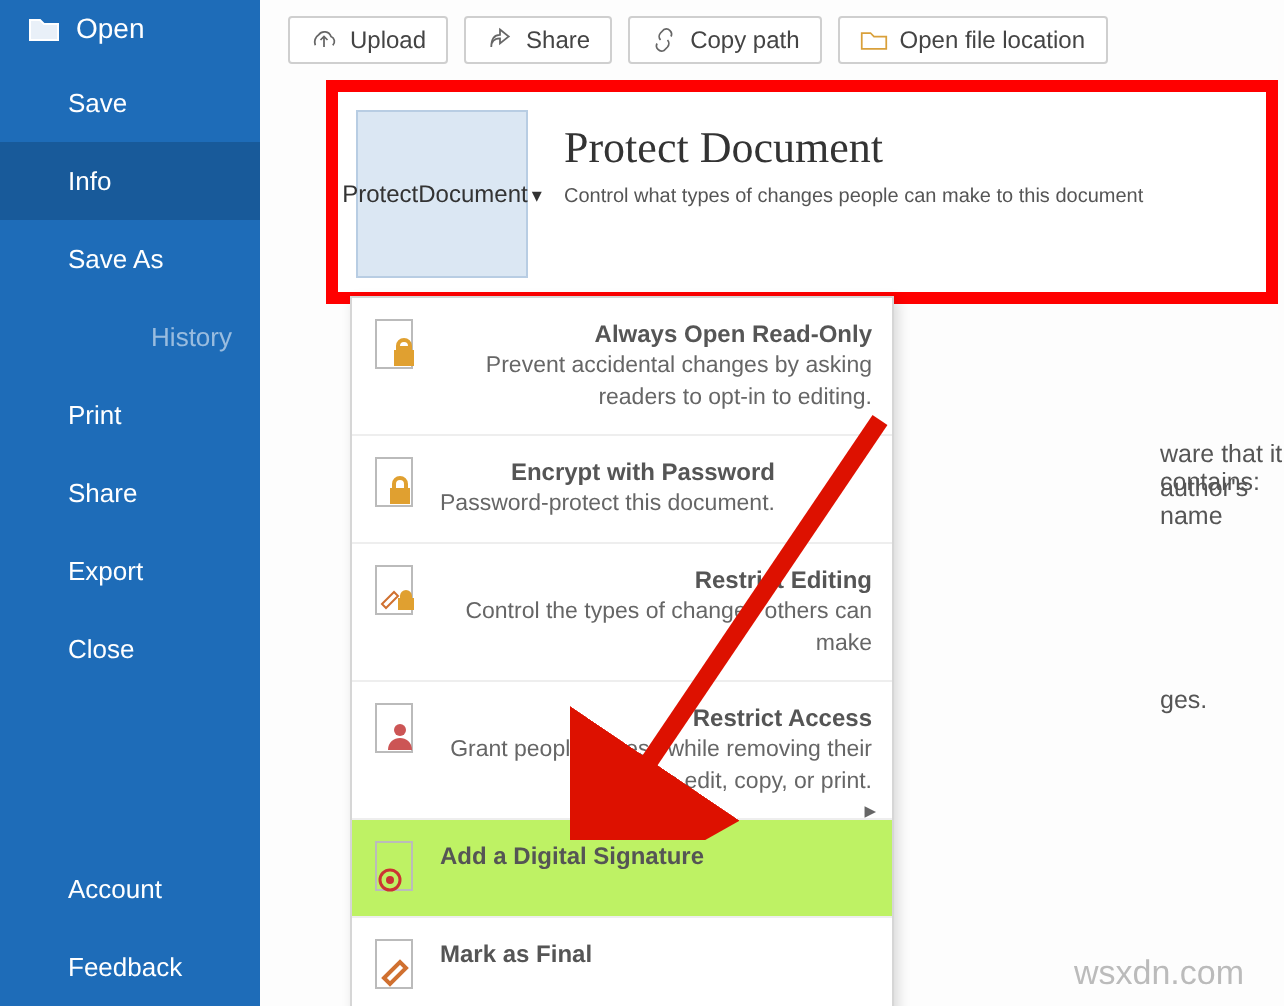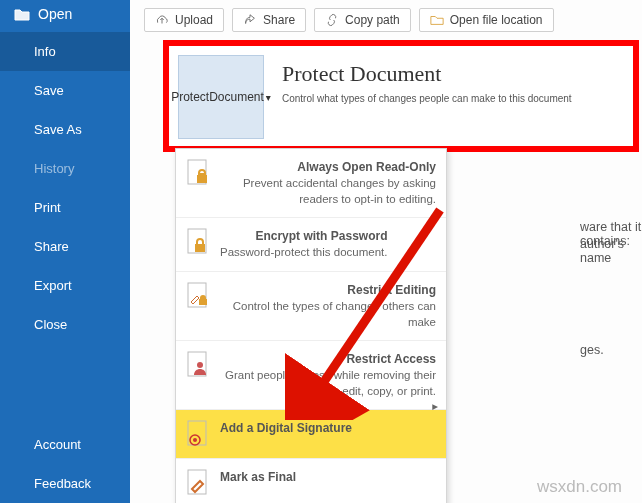--- a/index.html
+++ b/index.html
@@ -2,37 +2,37 @@
 <html><head>
 <meta charset="utf-8">
 <style>
 * { margin: 0; padding: 0; box-sizing: border-box; font-family: 'Segoe UI', Arial, sans-serif; }
 body { width: 642px; height: 503px; overflow: hidden; background: #fff; position: relative; }
 .container { display: flex; height: 100%; }
 .sidebar { width: 130px; background: #1e6cb8; color: #fff; display: flex; flex-direction: column; }
 .sidebar-top { padding: 6px 14px 10px 14px; display: flex; align-items: center; gap: 8px; font-size: 14px; }
 .sidebar-item { padding: 12px 14px 12px 34px; font-size: 13px; cursor: pointer; }
 .sidebar-item.selected { background: #185a9a; }
-.sidebar-item.dim { color: rgba(255,255,255,0.55); }
+.sidebar-item.dim { color: rgba(255,255,255,0.55); text-align: right; }
 .sidebar-spacer { flex: 1; }
 .main { flex: 1; background: #fdfdfd; position: relative; }
 .toolbar { display: flex; gap: 8px; padding: 8px 14px; }
 .tbtn { display: flex; align-items: flex-start; gap: 6px; border: 1px solid #cfcfcf; background: #fff; padding: 4px 10px; font-size: 12px; color: #444; cursor: pointer; border-radius: 2px; }
 .tbtn svg { width: 14px; height: 14px; }
 .redbox { position: absolute; left: 163px; top: 40px; width: 476px; height: 112px; border: 6px solid #f00; background: #fff; }
 .protect-row { position: absolute; left: 178px; top: 55px; display: flex; }
 .protect-btn { width: 86px; height: 84px; background: #dbe7f3; border: 1px solid #b8cde3; display: flex; flex-direction: row; align-items: center; justify-content: center; font-size: 12px; color: #333; text-align: center; cursor: pointer; }
 .protect-btn svg { width: 26px; height: 26px; margin-bottom: 4px; }
 .protect-text { padding: 6px 0 0 18px; }
 .protect-title { font-size: 22px; color: #333; font-weight: 400; margin-bottom: 6px; font-family: Liberation Serif, serif; }
 .protect-desc { font-size: 10px; color: #555; }
 .dropdown { position: absolute; left: 175px; top: 148px; width: 272px; background: #fff; border: 1px solid #d6d6d6; box-shadow: 2px 2px 6px rgba(0,0,0,0.15); }
 .dd-item { display: flex; padding: 10px 10px; gap: 10px; border-bottom: 1px solid #eee; cursor: pointer; }
 .dd-item:last-child { border-bottom: none; }
-.dd-item.hl { background: #fde047; }
+.dd-item.hl { background: #bef264; }
 .dd-icon { width: 24px; height: 28px; flex-shrink: 0; }
 .dd-text { font-size: 11.5px; color: #666; line-height: 1.35; text-align: right; }
 .dd-title { font-weight: 600; color: #555; font-size: 12px; margin-bottom: 1px; }
 .bg-text { position: absolute; font-size: 12.5px; color: #555; }
 .bg1 { left: 450px; top: 220px; }
 .bg2 { left: 450px; top: 237px; }
 .bg3 { left: 450px; top: 343px; }
 .watermark { position: absolute; right: 20px; bottom: 6px; font-size: 17px; color: #bbb; }
 .arrow { position: absolute; left: 285px; top: 200px; pointer-events: none; }
 .chev { font-size: 10px; margin-left: 2px; }
@@ -42,22 +42,22 @@
 
 <div class="container">
   <div class="sidebar">
     <div class="sidebar-top">
       <svg width="16" height="14" viewBox="0 0 16 14">
           <path fill="#fff" d="M1 3h5l2 2h7v8H1z" opacity="0.9"></path>
           <path fill="none" stroke="#fff" d="M1 3h5l2 2h7v8H1z"></path>
         </svg>
       <span>Open</span>
     </div>
+    <div class="sidebar-item">Save</div>
     <div class="sidebar-item selected">Info</div>
-    <div class="sidebar-item">Save</div>
     <div class="sidebar-item">Save As</div>
     <div class="sidebar-item dim">History</div>
     <div class="sidebar-item">Print</div>
     <div class="sidebar-item">Share</div>
     <div class="sidebar-item">Export</div>
     <div class="sidebar-item">Close</div>
     <div class="sidebar-spacer"></div>
     <div class="sidebar-item">Account</div>
     <div class="sidebar-item">Feedback</div>
   </div>

